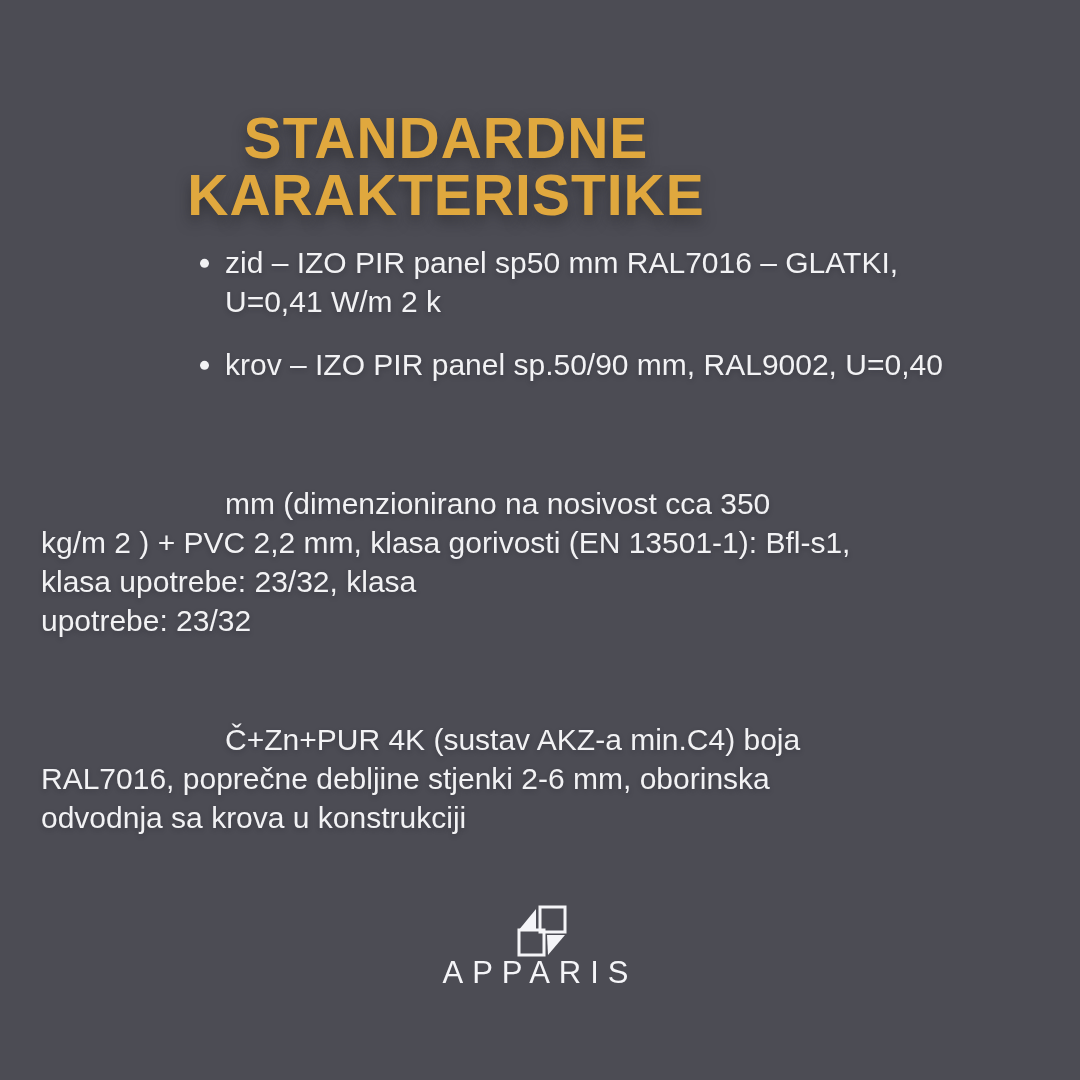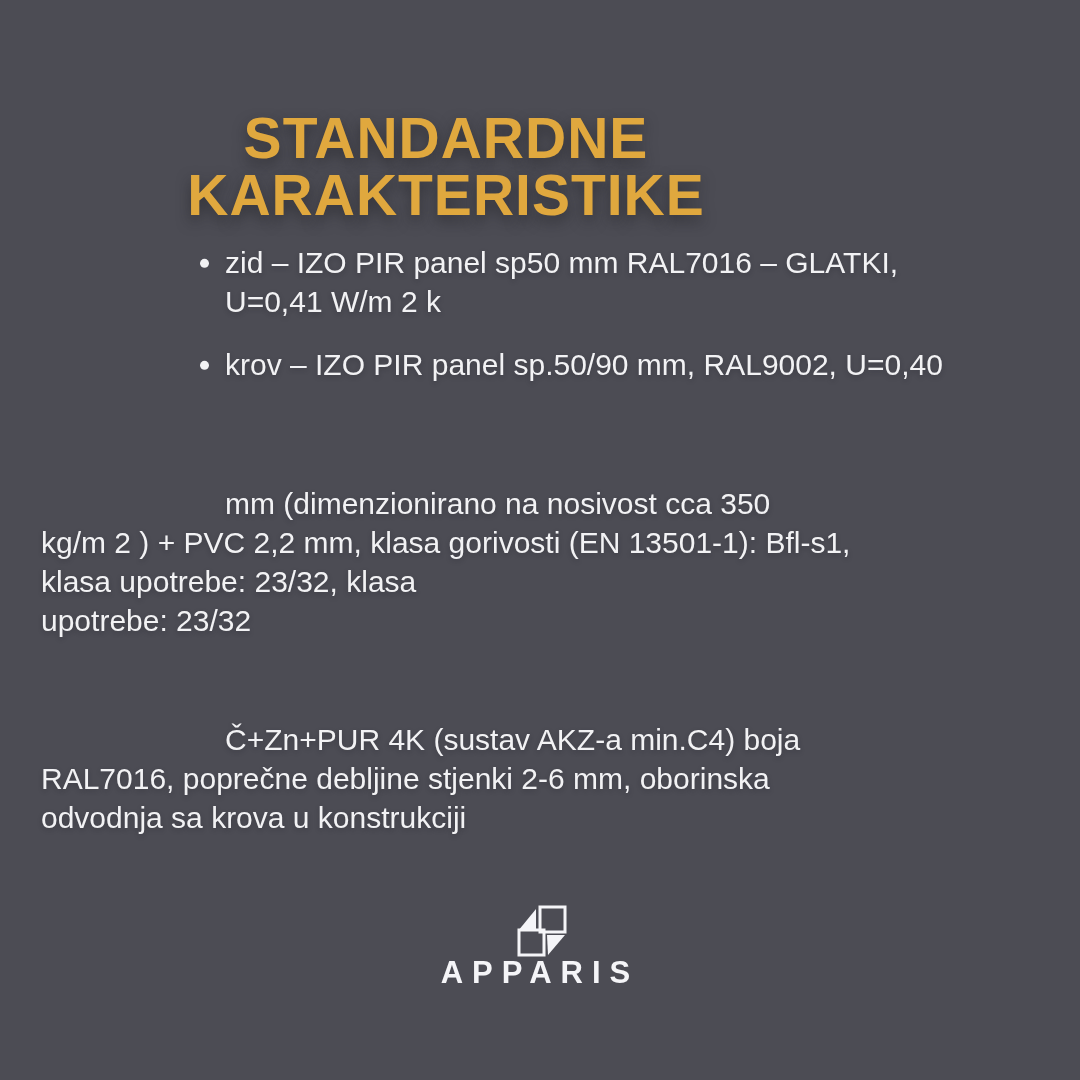--- a/index.html
+++ b/index.html
@@ -63,21 +63,21 @@
     left: 0;
     width: 1080px;
     text-align: center;
     color: #F5F5F8;
   }
   .logo-icon { display: block; margin: 0 auto; }
   .logo-name {
     margin-top: -2px;
     font-size: 31px;
     line-height: 34px;
-    font-weight: 700;
+    font-weight: 400;
     letter-spacing: 9px;
   }
   .logo-sub {
     margin-top: 1px;
     font-size: 14px;
     line-height: 16px;
     font-weight: 400;
     letter-spacing: 7px;
     padding-left: 7px;
     color: #EDEDF0;

